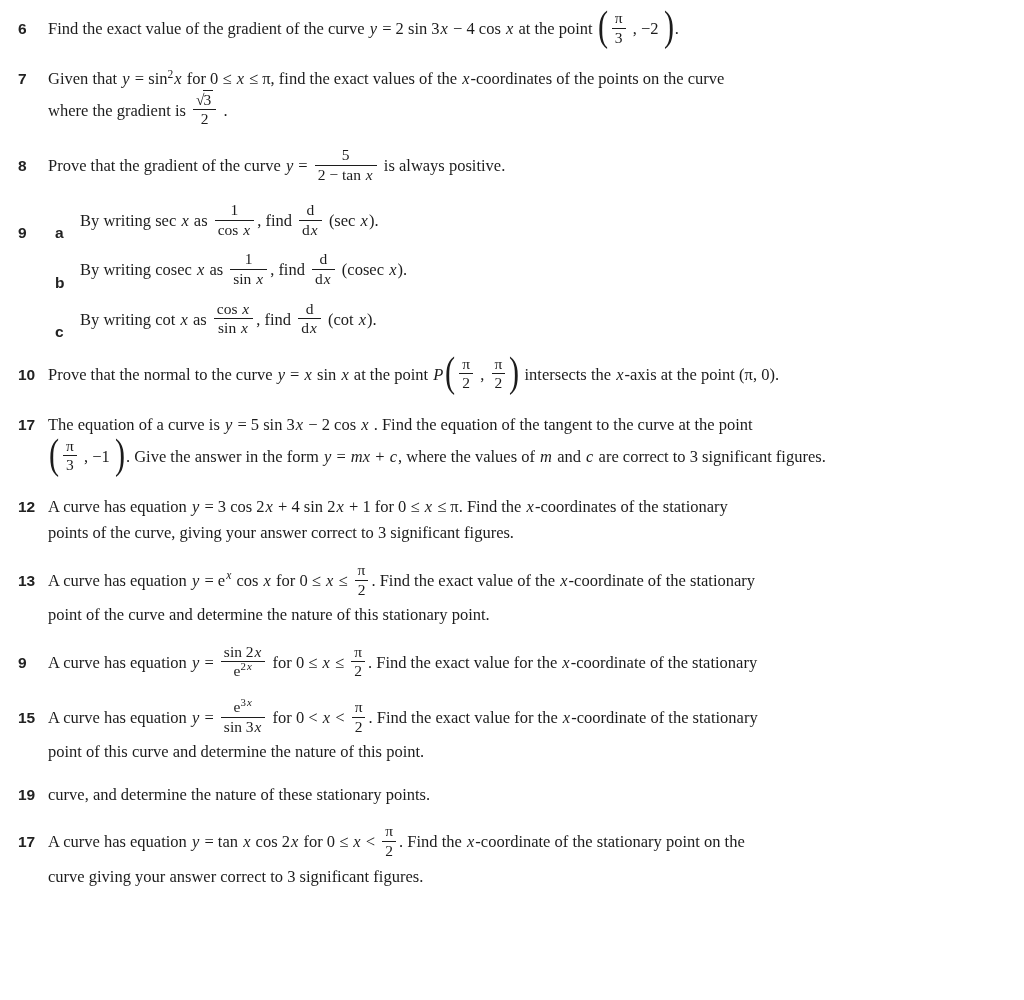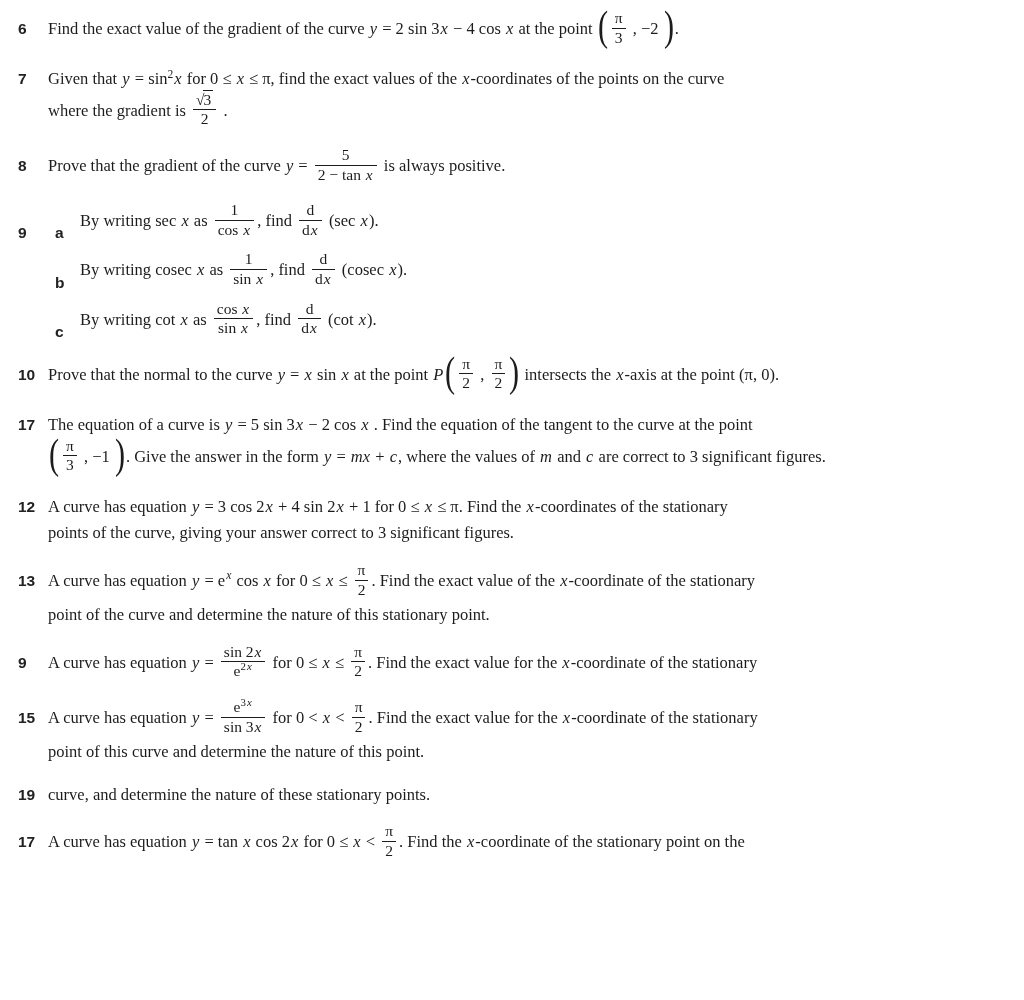--- a/index.html
+++ b/index.html
@@ -229,18 +229,19 @@
             </div>
           </div>
         </div>
       </div>
       <div class="problem">
         <span class="pnum">17</span>
         <div class="pbody">
           <div class="part">
             <div class="plines">
               <div class="line">A curve has equation <span class="var">y</span> = tan <span class="var">x</span> cos 2<span class="var">x</span>  for 0 ≤ <span class="var">x</span> &lt; <span class="frac"><span class="num">π</span><span class="den">2</span></span>. Find the <span class="var">x</span>-coordinate of the stationary point on the</div>
+              <div class="line">curve giving your answer correct to 3 significant figures.</div>
             </div>
           </div>
         </div>
       </div>
     </div>
 </main>
 
 </body></html>

